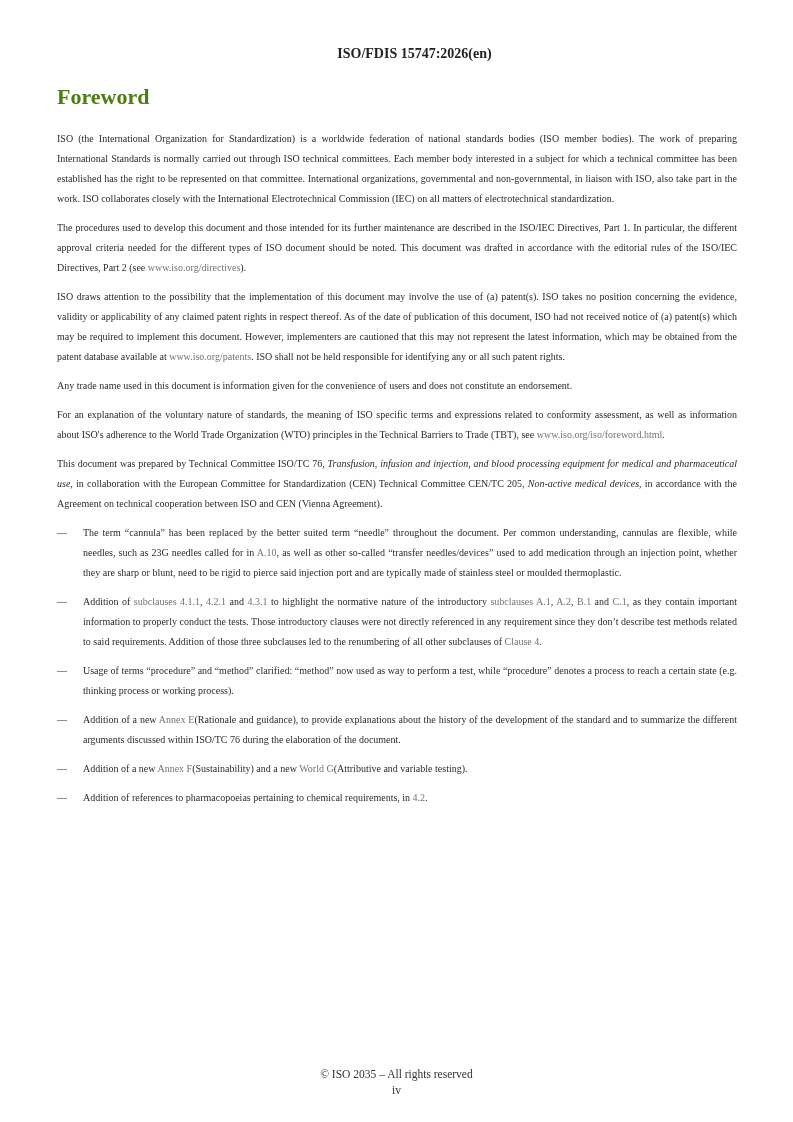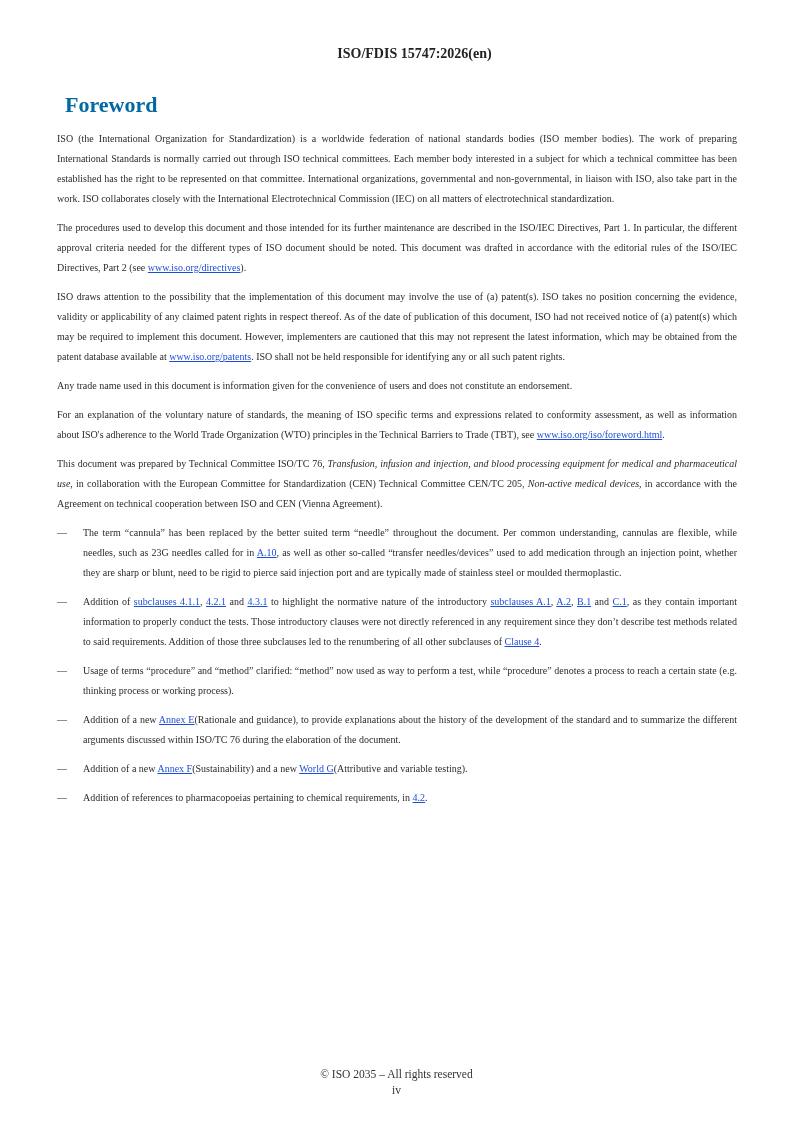--- a/index.html
+++ b/index.html
@@ -7,30 +7,30 @@
     width: 793px; height: 1122px; position: relative; overflow: hidden;
     font-family: "Liberation Serif", "DejaVu Serif", serif;
     color: #2b2b2b;
   }
   .header {
     position: absolute; top: 46px; left: 0; width: 749px;
     text-align: center; font-weight: bold; font-size: 14px; color: #222; margin-left: 40px;
   }
   .title {
     position: absolute; top: 84px; left: 57px;
-    font-size: 22px; font-weight: bold; color: #0369a1; margin: 8px;
+    font-size: 22px; font-weight: bold; color: #4d7c0f; margin: 0;
   }
   .content {
     position: absolute; top: 129px; left: 57px; width: 680px;
     font-size: 10px; line-height: 20px;
   }
   .content p {
     margin: 0 0 9px 0; text-align: justify;
   }
-  a.link { color: #1d4ed8; text-decoration: underline; }
+  a.link { color: #737373; }
   ul.changes { list-style: none; margin: 0; padding: 0; }
   ul.changes li {
     position: relative; padding-left: 26px; margin: 0 0 9px 0;
     text-align: justify;
   }
   ul.changes li .dash {
     position: absolute; left: 0; top: 0;
   }
   .footer {
     position: absolute; top: 1066px; left: 0; width: 793px;

